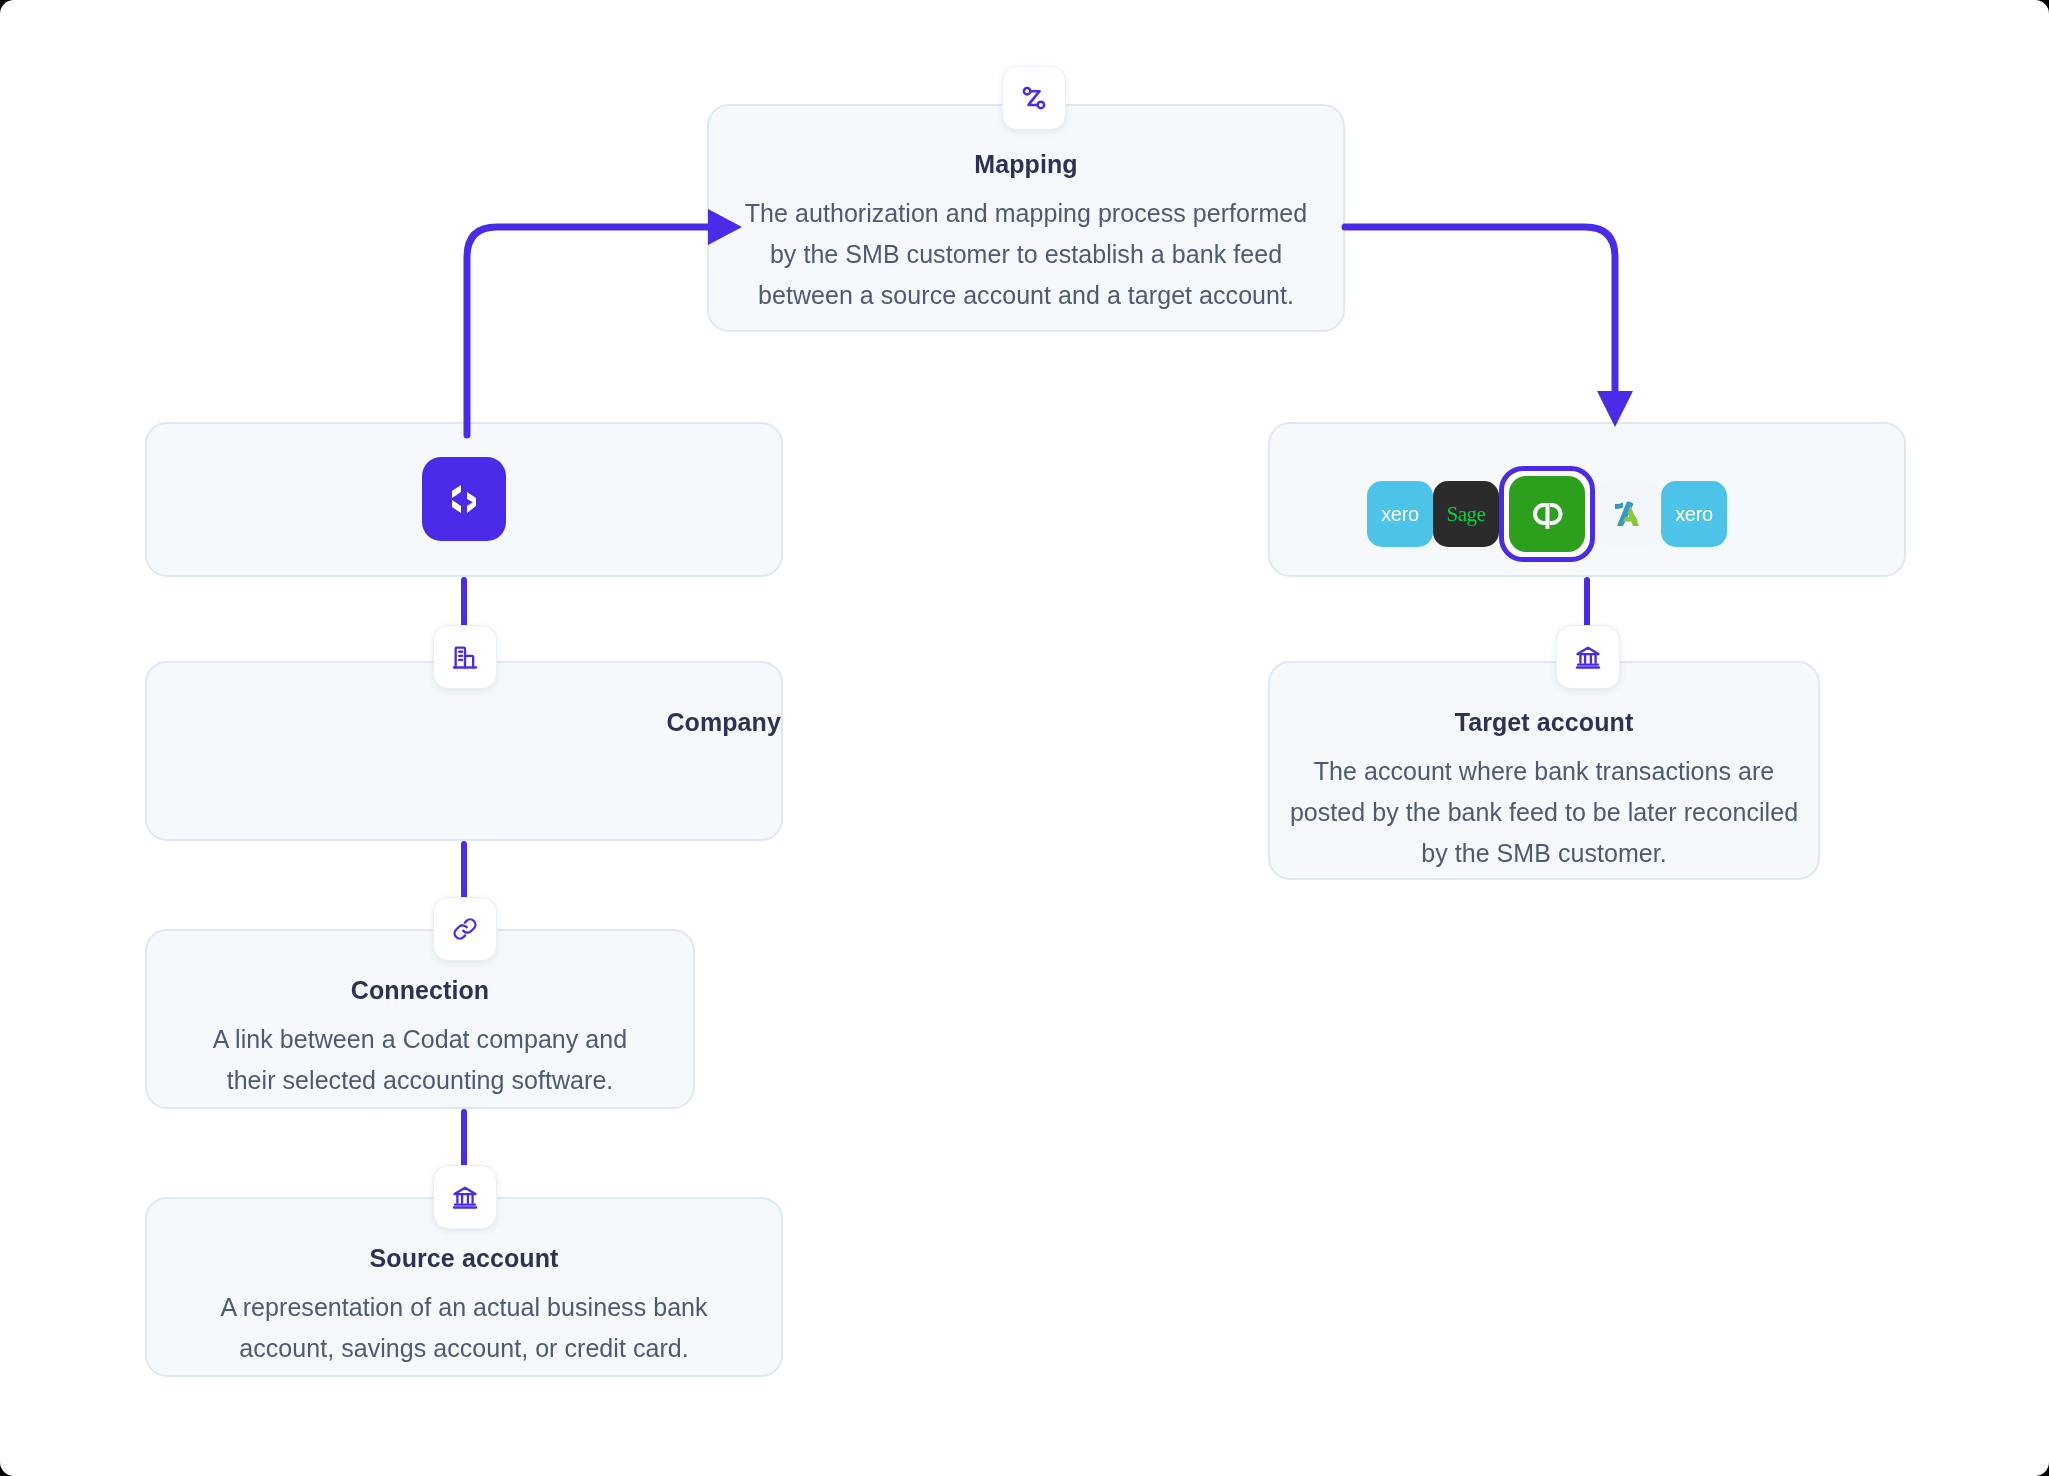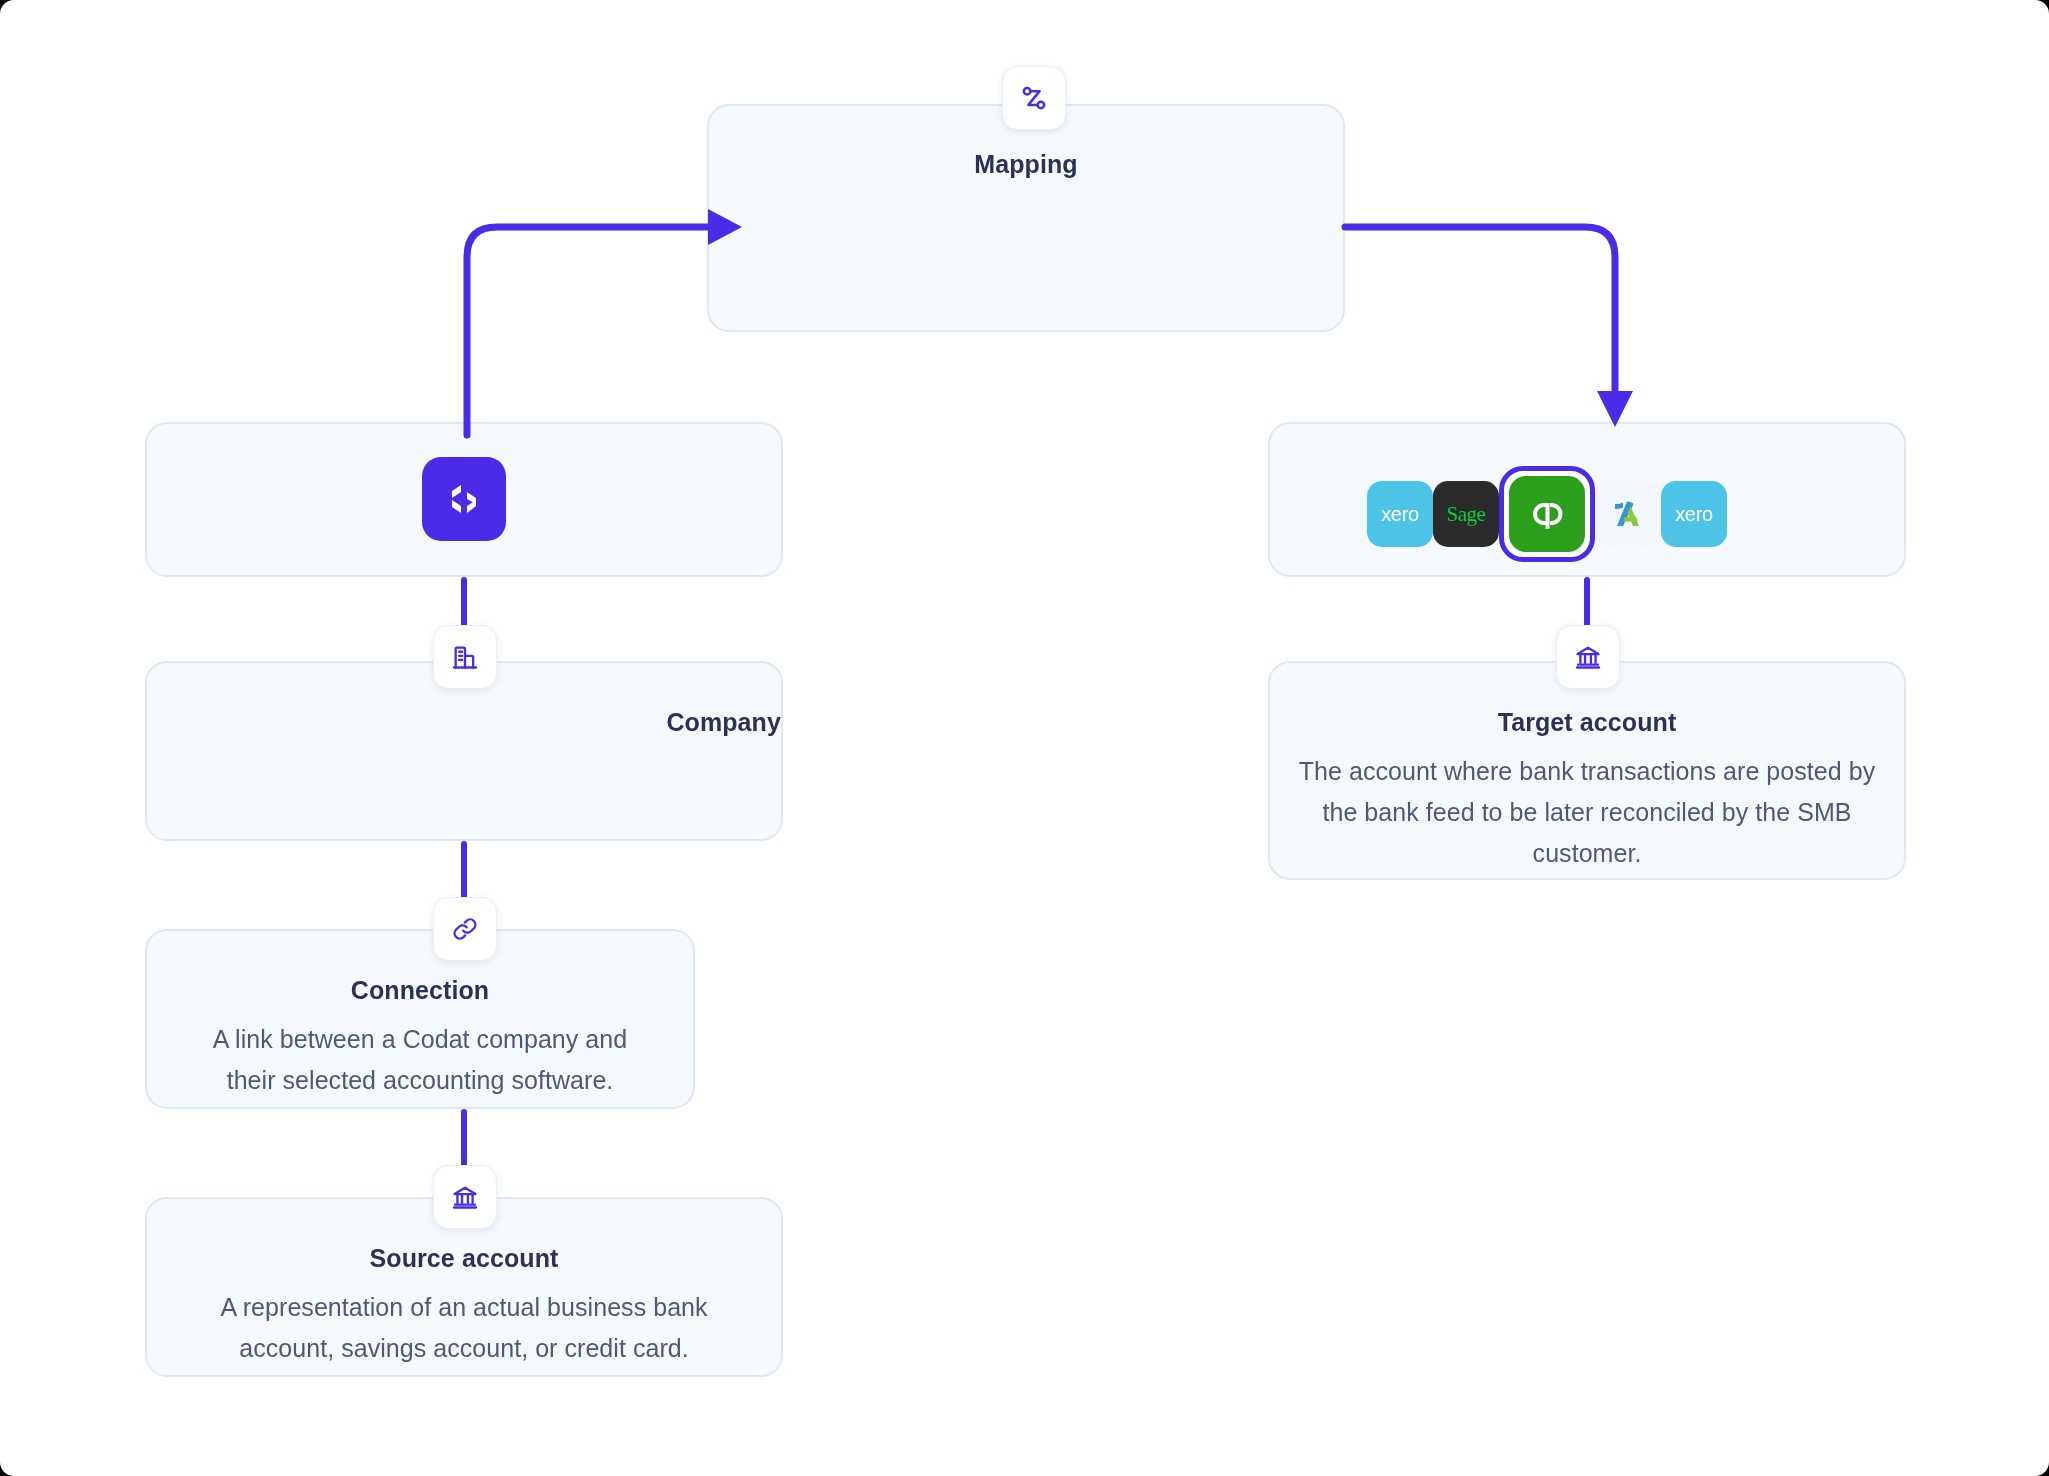--- a/index.html
+++ b/index.html
@@ -160,20 +160,21 @@
     <span>
       <svg width="30" height="30" viewBox="0 0 24 24" fill="none" stroke="#4C2BE8" stroke-width="2" stroke-linecap="round" stroke-linejoin="round">
         <circle cx="6.5" cy="6.5" r="2.6"></circle>
         <circle cx="17.5" cy="17.5" r="2.6"></circle>
         <path d="M9 6.5 H16.5 L7.5 17.5 H15"></path>
       </svg>
     </span>
   </div>
   <div class="card" style="left:707px; top:104px; width:638px; height:228px;">
     <div class="card-title" style="margin-top:44px;">Mapping</div>
+    <div class="card-body" style="margin-top:14px; padding:0 22px;">The authorization and mapping process performed by the SMB customer to establish a bank feed between a source account and a target account.</div>
   </div>
 
   <div class="card" style="left:145px; top:422px; width:638px; height:155px;">
   </div>
   <div class="codat-logo" style="left:422px; top:457px;">
     <svg width="52" height="52" viewBox="0 0 52 52">
       <path d="M23 12 L23 19 L14 25 L14 18 Z" fill="#FFFFFF"></path>
       <path d="M14 27 L23 33 L23 40 L14 34 Z" fill="#FFFFFF"></path>
       <path d="M29 19 L38 25 L38 31 L29 26 Z" fill="#FFFFFF"></path>
       <path d="M38 33 L29 40 L29 33 L38 27 Z" fill="#FFFFFF"></path>
@@ -268,18 +269,18 @@
   <div class="badge" style="left:1556px; top:625px;">
     <span>
       <svg width="28" height="28" viewBox="0 0 24 24" fill="none" stroke="#4C2BE8" stroke-width="2" stroke-linecap="round" stroke-linejoin="round">
         <path d="M3 9.5 L12 4 l9 5.5 Z"></path>
         <path d="M5.5 10 v7 M9.5 10 v7 M14.5 10 v7 M18.5 10 v7"></path>
         <path d="M3.5 18.5 h17"></path>
         <path d="M2.5 21 h19"></path>
       </svg>
     </span>
   </div>
-  <div class="card" style="left:1268px; top:661px; width:638px; height:219px;">
+  <div class="card" style="left:1268px; top:661px; width:552px; height:219px;">
     <div class="card-title" style="margin-top:45px;">Target account</div>
     <div class="card-body" style="margin-top:14px; padding:0 10px;">The account where bank transactions are posted by the bank feed to be later reconciled by the SMB customer.</div>
   </div>
 
 </div>
 
 </body></html>

